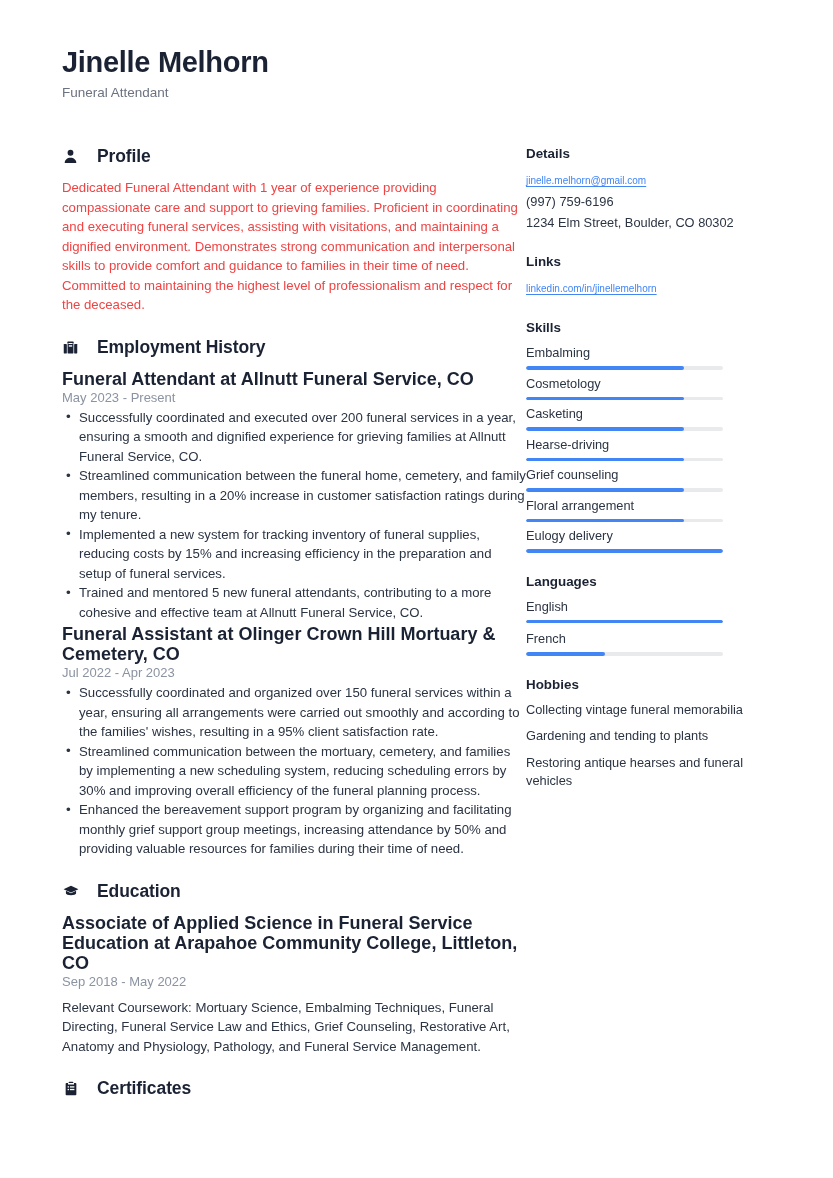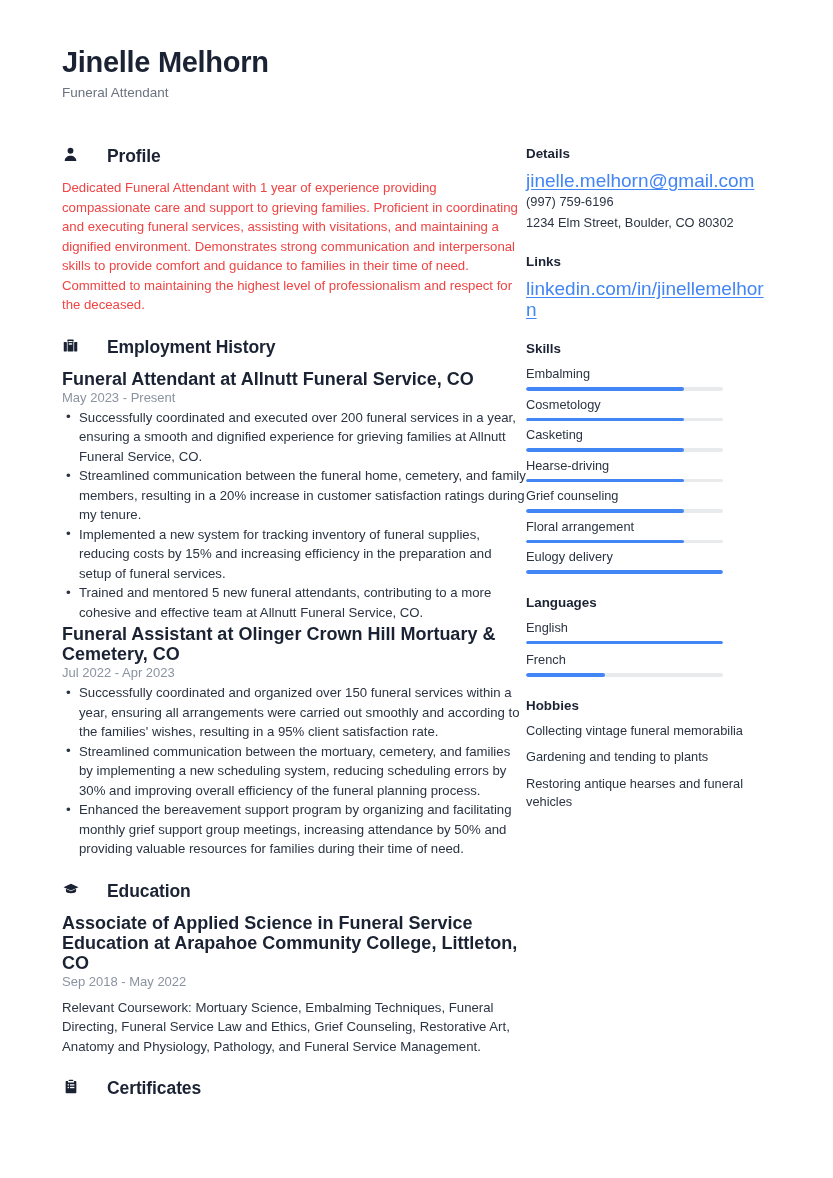--- a/index.html
+++ b/index.html
@@ -49,21 +49,22 @@
   }
 
   .col-main { width: 464px; flex: 0 0 464px; }
   .col-side { width: 245px; flex: 0 0 245px; margin-left: 0px; }
 
   
   .section { margin-bottom: 22px; }
 
   .section-head {
     display: flex;
-    gap: 28px;
+    align-items: center;
+    gap: 18px;
     margin-bottom: 11px;
   }
 
   .section-icon {
     width: 17px;
     height: 17px;
     display: inline-flex;
     align-items: center;
     justify-content: center;
     color: #1a2233;
@@ -144,21 +145,21 @@
     margin-bottom: 9px;
   }
 
   .side-line {
     font-size: 12.8px;
     line-height: 21px;
     color: #2b3443;
   }
 
   .side-link {
-    font-size: 19px;
+    font-size: 10px;
     line-height: 21px;
     color: #4285f4;
     text-decoration: underline;
     text-underline-offset: 2px;
     display: inline-block;
     word-break: break-all;
   }
 
   .hobby-item {
     font-size: 12.8px;

